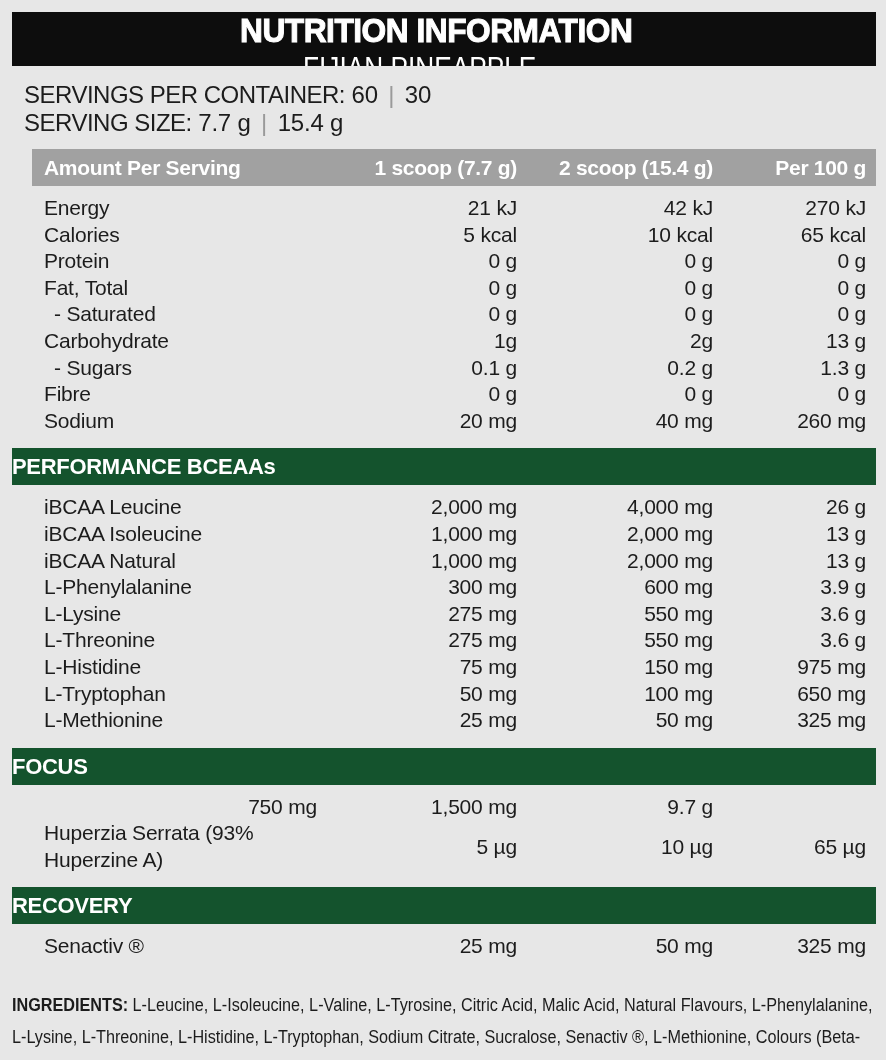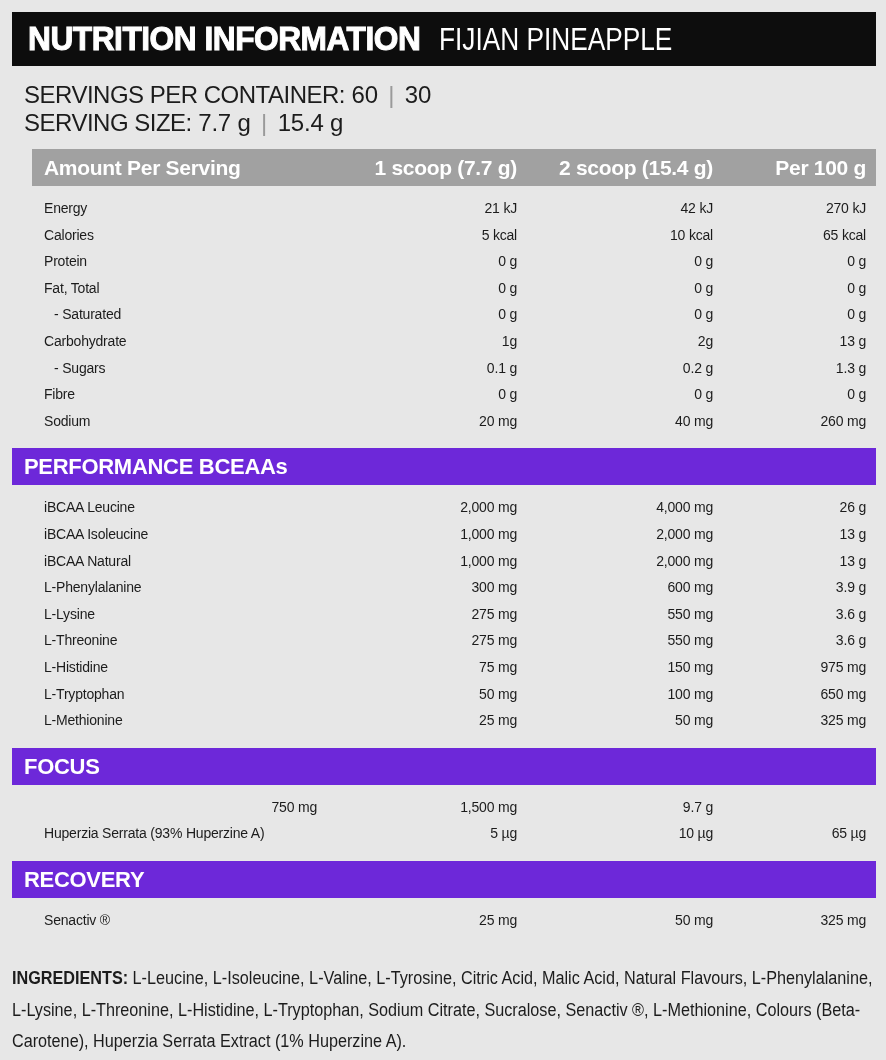--- a/index.html
+++ b/index.html
@@ -16,20 +16,21 @@
   
   .topbar {
     margin:12px 10px 0 12px;
     height:54px;
     background:#0d0d0d;
     display:flex;
     align-items:center;
     padding:0 16px;
     white-space:nowrap;
     overflow:hidden;
+    flex-direction:column;
   }
   .topbar .title {
     color:#fff;
     font-size:33px;
     font-weight:bold;
     letter-spacing:-0.5px;
     -webkit-text-stroke:1px #fff;
     display:inline-block;
     transform:scaleX(0.96);
     transform-origin:0 50%;
@@ -68,31 +69,31 @@
     color:#fff;
     font-weight:bold;
     font-size:21px;
     letter-spacing:-0.3px;
   }
 
   
   .section-bar {
     height:37px;
     line-height:37px;
-    background:#6d28d9;
+    background:#14532d;
     color:#fff;
     font-weight:bold;
     font-size:22px;
-    padding-left:12px;
+    padding-left:0;
     letter-spacing:-0.3px;
   }
 
   
   .rows { padding:9px 0 14px 0; }
-  .row { font-size:14px; line-height:26.6px; }
+  .row { font-size:21px; line-height:26.6px; }
   .row .lbl.indent { padding-left:10px; }
 
   
   .ingredients {
     margin:16px 10px 0 12px;
     font-size:18px;
     line-height:31.5px;
     width:960px;
     transform:scaleX(0.9);
     transform-origin:0 0;

